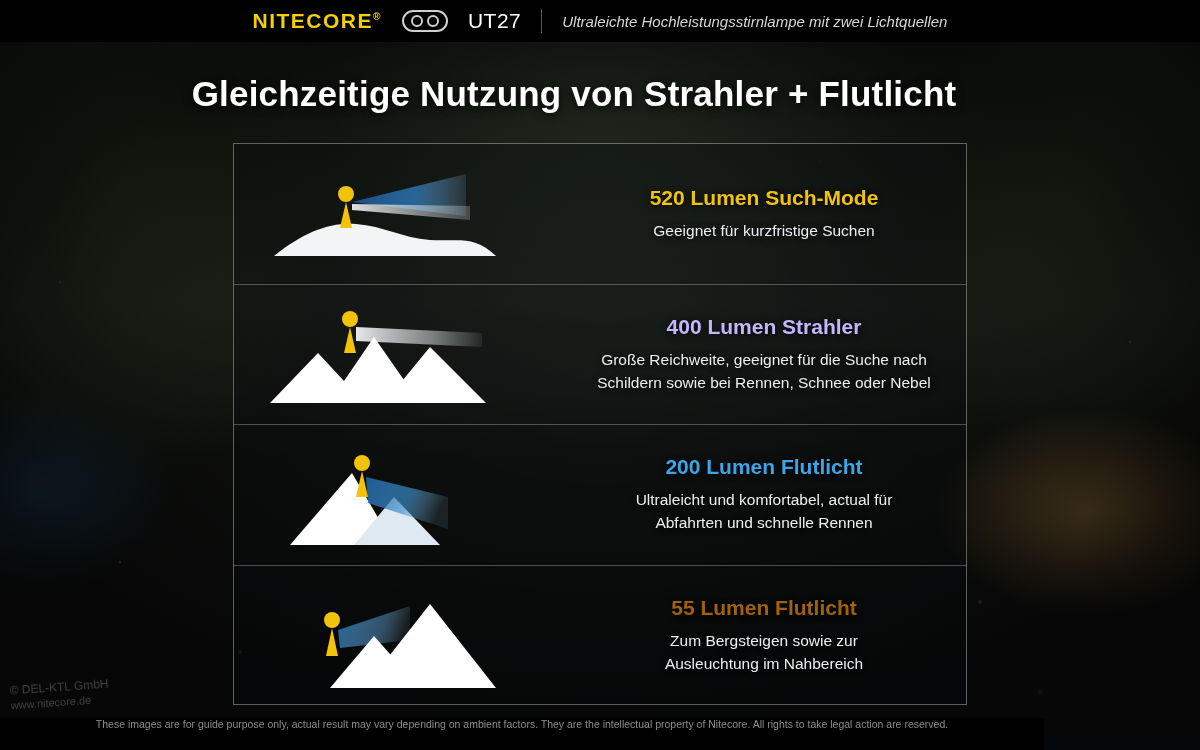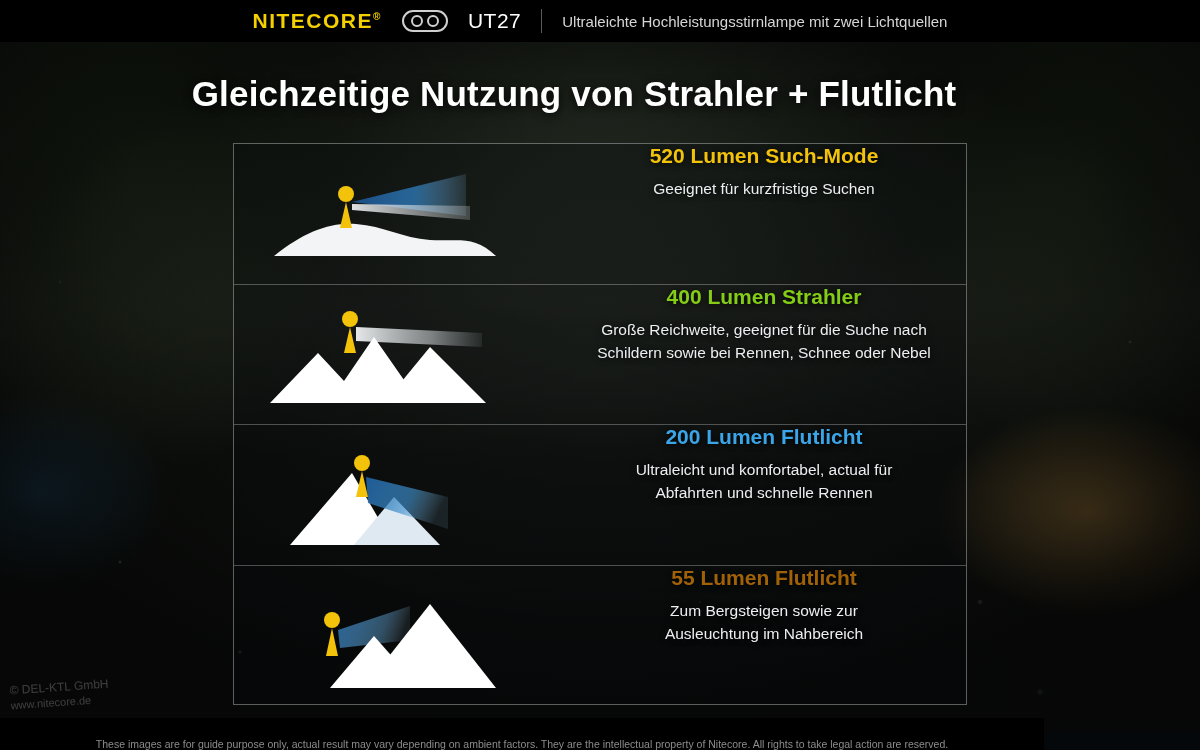--- a/index.html
+++ b/index.html
@@ -40,21 +40,21 @@
     display: block; width: 12px; height: 12px; border: 2px solid #cfcfcf;
     border-radius: 50%;
   }
   .model {
     font-size: 21px; color: #ffffff; letter-spacing: .5px;
   }
   .divider-v {
     width: 1px; height: 24px; background: #5a5a5a;
   }
   .subtitle {
-    font-size: 15px; color: #d6d6d6;
+    font-size: 15px; color: #d6d6d6; font-style: italic;
   }
 
   
   .bg {
     position: absolute; top: 42px; left: 0; width: 1200px; height: 690px;
     background:
       radial-gradient(ellipse 220px 150px at 1090px 470px, rgba(255,190,90,.55), rgba(255,160,60,0) 70%),
       radial-gradient(ellipse 180px 140px at 40px 450px, rgba(60,150,220,.35), rgba(40,110,180,0) 72%),
       radial-gradient(ellipse 520px 300px at 600px 60px, rgba(150,170,140,.30), rgba(60,70,55,0) 75%),
       radial-gradient(ellipse 300px 420px at 130px 150px, rgba(70,95,55,.55), rgba(30,40,25,0) 70%),
@@ -93,21 +93,21 @@
     text-shadow: 0 2px 10px rgba(0,0,0,.9);
   }
 
   .panel {
     position: absolute; top: 143px; left: 233px;
     width: 734px; height: 562px;
     border: 1px solid rgba(255,255,255,.35);
     background: rgba(5,10,14,.30);
   }
   .row {
-    display: flex; 
+    display: flex; align-items: center;
     height: 140.5px;
     border-bottom: 1px solid rgba(255,255,255,.28);
   }
   .row:last-child { border-bottom: none; }
   .row .art {
     width: 340px; height: 100%;
     position: relative;
     flex: 0 0 340px;
   }
   .row .txt {
@@ -122,21 +122,21 @@
     text-shadow: 0 1px 6px rgba(0,0,0,.85);
   }
 
   
   .art svg { position: absolute; left: 0; top: 0; }
 
   
   .footer {
     position: absolute; left: 0; bottom: 0; width: 1044px; height: 32px;
     background: #000;
-    display: flex; align-items: flex-end; justify-content: center;
+    display: flex; align-items: flex-start; justify-content: center;
     z-index: 40;
   }
   .footer span {
     font-size: 10.5px; color: #8c8c8c;
   }
   .watermark {
     position: absolute; left: 10px; bottom: 40px;
     color: rgba(255,255,255,.22);
     font-size: 12px; line-height: 1.35;
     z-index: 30;
@@ -216,21 +216,21 @@
             <polygon points="122,42 248,48 248,62 122,56" fill="url(#g2grey)"></polygon>
 
             <path d="M36,118 L84,68 L110,96 L140,52 L186,118 Z" fill="#ffffff"></path>
             <path d="M150,118 L196,62 L252,118 Z" fill="#ffffff"></path>
 
             <circle cx="116" cy="34" r="8" fill="#f3c20b"></circle>
             <path d="M116,42 L110,68 L122,68 Z" fill="#f3c20b"></path>
           </svg>
         </div>
         <div class="txt">
-          <div class="lumen" style="color:#84cc16">400 Lumen Strahler</div>
+          <div class="lumen" style="color:#c4b5fd">400 Lumen Strahler</div>
           <div class="desc" style="white-space:pre-line">Große Reichweite, geeignet für die Suche nach
 Schildern sowie bei Rennen, Schnee oder Nebel</div>
         </div>
       </div>
 
       <div class="row">
         <div class="art">
           <svg width="340" height="140" viewBox="0 0 340 140" aria-hidden="true">
             <defs>
               <linearGradient id="g3blue" x1="0" y1="0" x2="1" y2="0.3">

